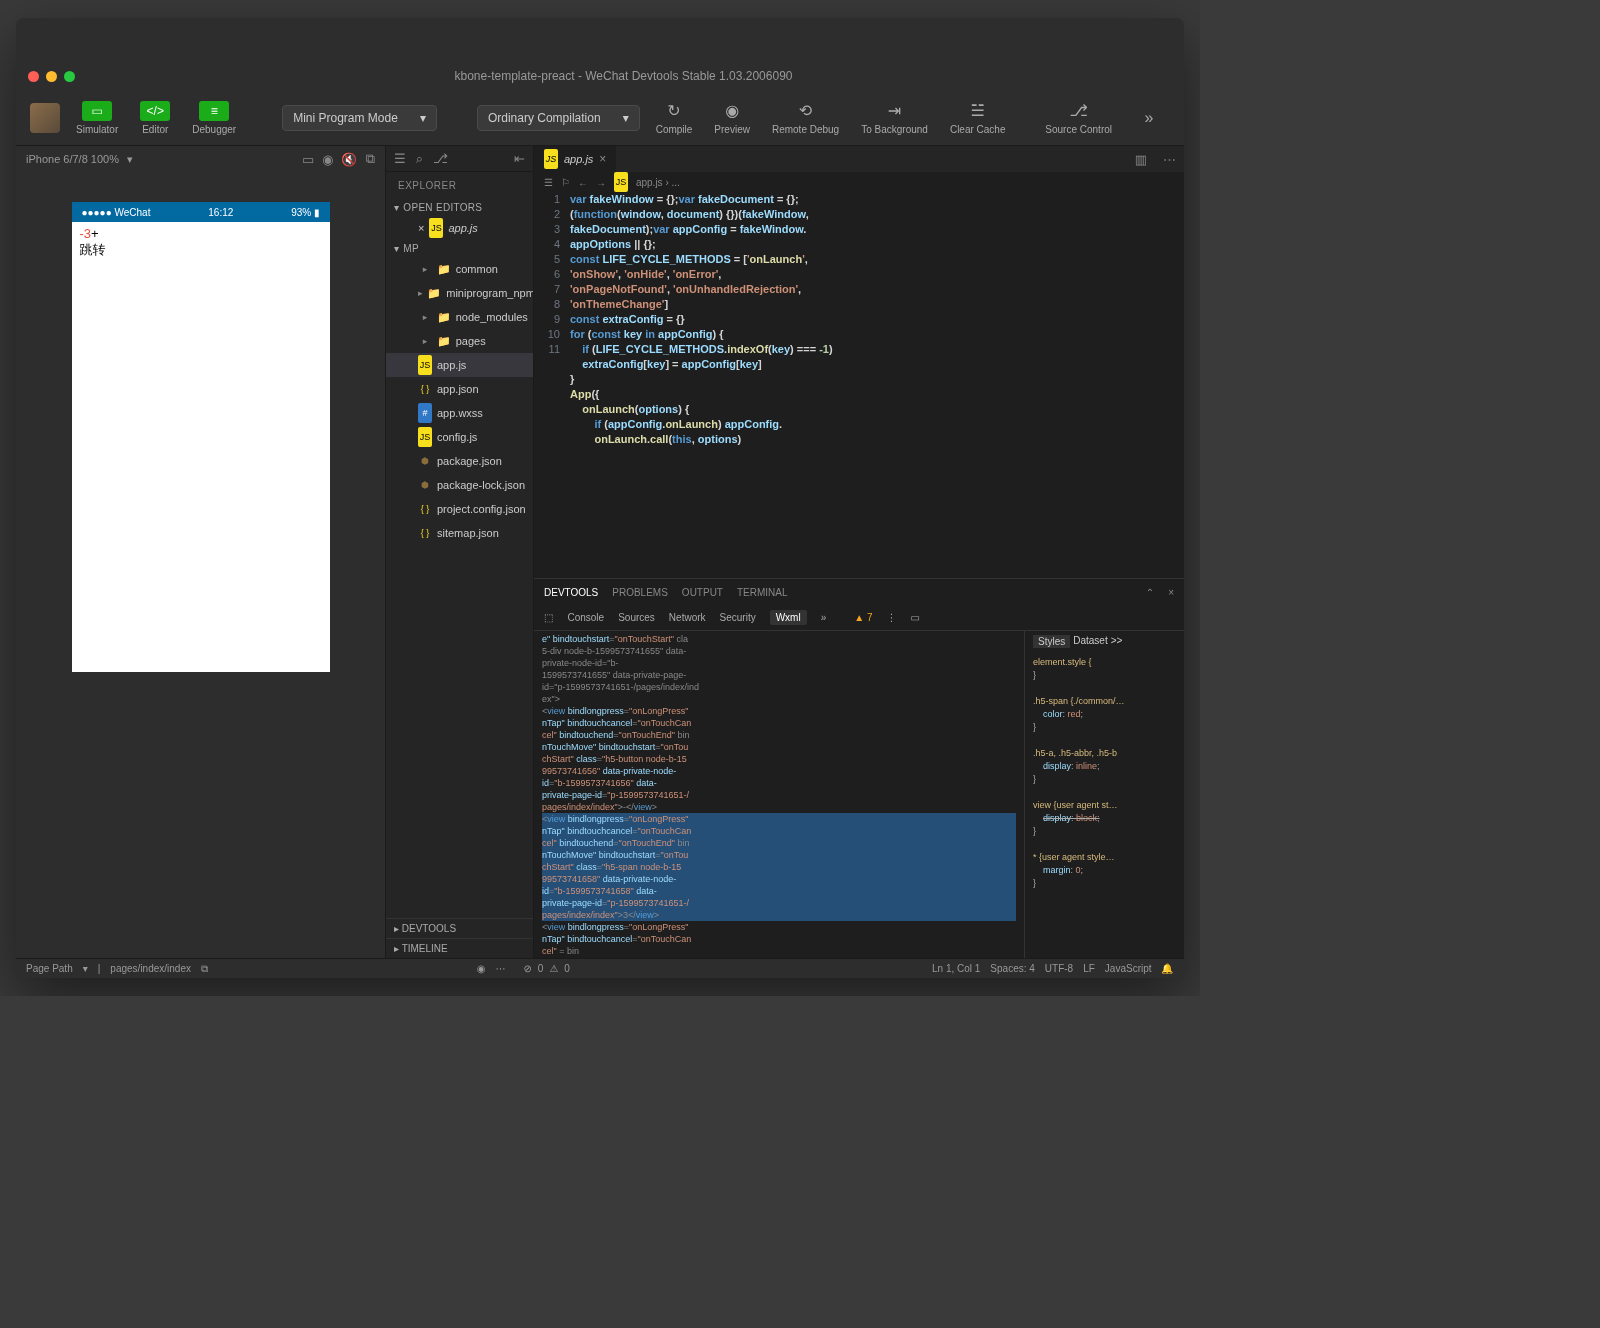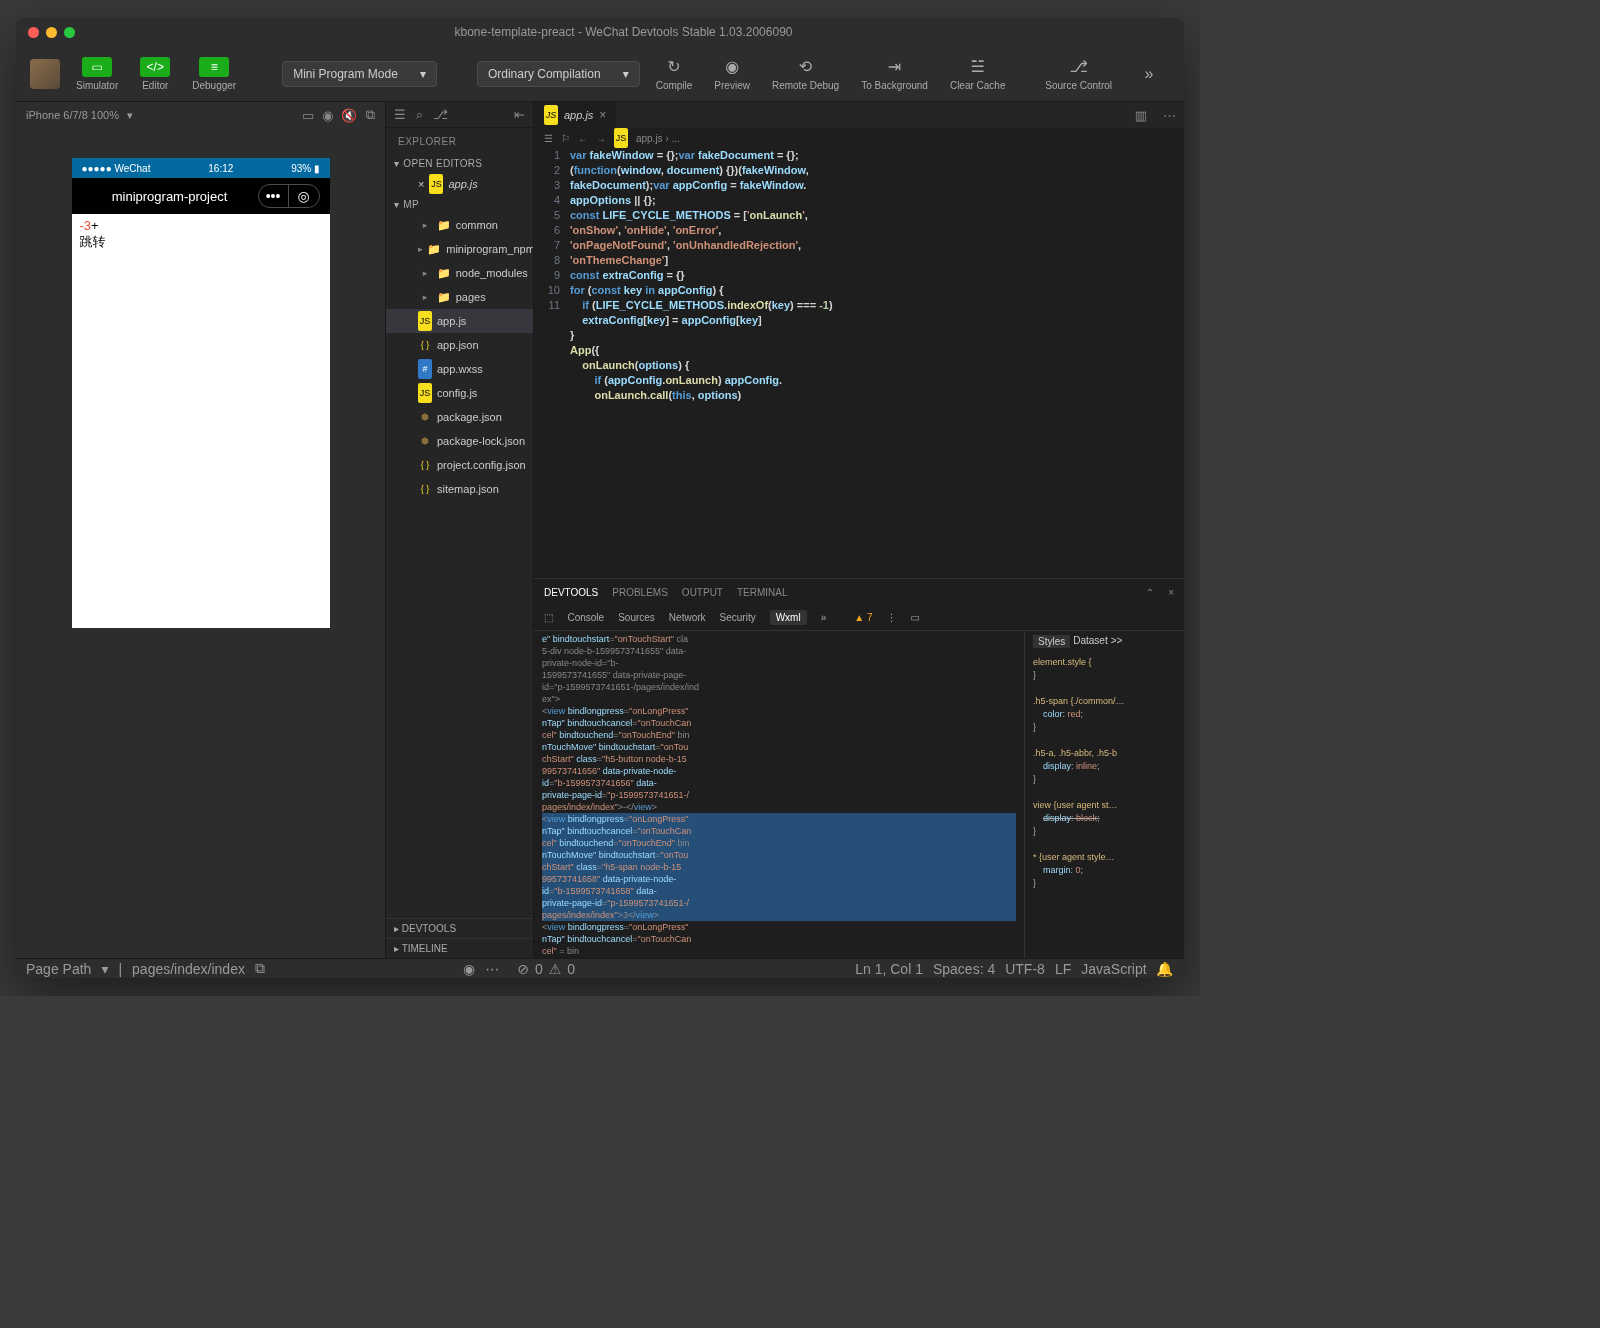--- a/index.html
+++ b/index.html
@@ -1,18 +1,18 @@
 <!DOCTYPE html>
 <html><head>
 <meta charset="utf-8">
 <style>
 * { margin:0; padding:0; box-sizing:border-box; font-family:-apple-system,BlinkMacSystemFont,"Segoe UI",sans-serif; }
 body { background:#3a3a3a; height:996px; width:1200px; overflow:hidden; }
 .window { background:#2d2d2d; border-radius:8px; width:1168px; height:960px; margin:18px auto; display:flex; flex-direction:column; box-shadow:0 20px 60px rgba(0,0,0,0.5); }
-.titlebar { height:28px; display:flex; align-items:center; padding:0 12px; color:#aaa; font-size:12px; }
+.titlebar { height:28px; display:flex; align-items:center; padding:0 12px; color:#aaa; font-size:12px;margin-top:44px; }
 .traffic { display:flex; gap:7px; }
 .dot { width:11px; height:11px; border-radius:50%; }
 .dot.r{background:#ff5f57}.dot.y{background:#febc2e}.dot.g{background:#28c840}
 .title { flex:1; text-align:center; color:#999; }
 .toolbar { height:56px; display:flex; align-items:center; padding:0 14px; gap:10px; border-bottom:1px solid #1a1a1a; }
 .avatar { width:30px; height:30px; border-radius:4px; background:linear-gradient(135deg,#8a6d4a,#5a4a3a); }
 .tbtn { display:flex; flex-direction:column; align-items:center; gap:3px; color:#aaa; font-size:10px; padding:2px 6px; cursor:pointer; }
 .tbtn .ic { width:30px; height:20px; background:#1aad19; border-radius:3px; display:flex; align-items:center; justify-content:center; color:#fff; font-size:12px; }
 .tbtn.plain .ic { background:transparent; color:#aaa; font-size:16px; }
 .select { background:#3a3a3a; border:1px solid #4a4a4a; border-radius:4px; padding:5px 10px; color:#ccc; font-size:12px; display:flex; align-items:center; gap:22px; }
@@ -69,21 +69,21 @@
 .dt-body { flex:1; display:flex; min-height:0; }
 .wxml { flex:1; overflow:hidden; font-family:Menlo,monospace; font-size:9px; line-height:12px; padding:2px 8px; color:#888; }
 .wxml .tag{color:#569cd6}.wxml .attr{color:#9cdcfe}.wxml .val{color:#ce9178}
 .wxml .selrow{background:#264f78}
 .styles { width:160px; border-left:1px solid #333; font-size:9px; color:#ccc; display:flex; flex-direction:column; }
 .st-tabs{display:flex;gap:3px;padding:4px 8px;font-size:10px}
 .st-tabs .act{background:#333;padding:1px 5px}
 .st-body{flex:1;padding:4px 8px;font-family:Menlo,monospace;line-height:13px;color:#aaa}
 .st-body .prop{color:#9cdcfe}.st-body .pval{color:#ce9178}.st-body .sel{color:#d7ba7d}
 .dt-path{height:18px;padding:0 10px;font-size:9px;color:#888;display:flex;align-items:center;gap:8px;border-top:1px solid #333}
-.statusline { height:20px; background:#2d2d2d; border-top:1px solid #1a1a1a; display:flex; align-items:center; padding:0 10px; font-size:14px; color:#999; gap:10px; }
+.statusline { height:20px; background:#2d2d2d; border-top:1px solid #1a1a1a; display:flex; align-items:center; padding:0 10px; font-size:10px; color:#999; gap:10px; }
 .statusline .sp{flex:1}
 .midstat{width:148px;padding:0 8px;display:flex;gap:6px;align-items:center}
 </style>
 </head>
 <body>
 
 <div class="window">
   <div class="titlebar">
     <div class="traffic">
       <div class="dot r"></div>
@@ -158,27 +158,20 @@
         <span class="ico">◉</span>
         <span class="ico">🔇</span>
         <span class="ico">⧉</span>
       </div>
       <div class="simarea">
         <div class="phone">
           <div class="statusbar">
             <span>●●●●● WeChat</span>
             <span>16:12</span>
             <span><span>93%</span> ▮</span>
-          </div>
-          <div class="navbar">
-            <span class="ttl">miniprogram-project</span>
-            <div class="capsule">
-              <span>•••</span>
-              <span>◎</span>
-            </div>
           </div>
           <div class="content">
             <div class="ln1"><span>-3</span><span class="plus">+</span></div>
             <div>跳转</div>
           </div>
         </div>
       </div>
     </div>
 
     <div class="midcol">

